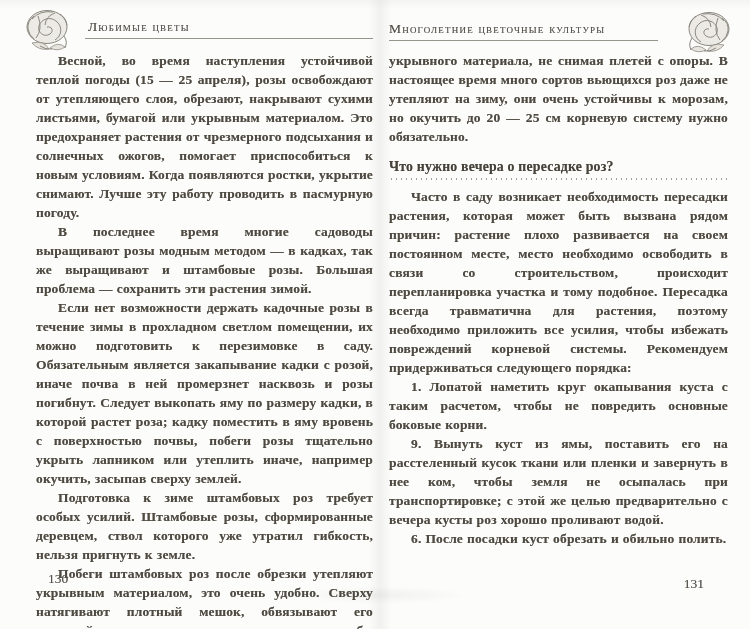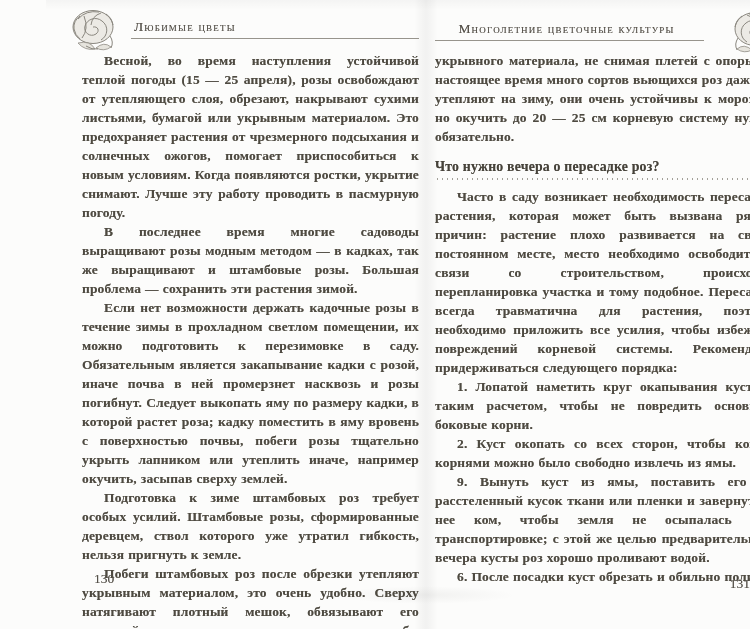--- a/index.html
+++ b/index.html
@@ -1,21 +1,21 @@
 <!DOCTYPE html>
 <html><head>
 <meta charset="utf-8">
 <style>
   html,body{margin:0;padding:0;}
   body{
     width:750px;height:629px;overflow:hidden;position:relative;
     background:#fcfcfb;
     font-family:"Liberation Serif","DejaVu Serif",serif;
   }
-  .spread{position:absolute;inset:0;margin-left:46px;}
+  .spread{position:absolute;inset:0;}
   .gutter-shadow{
     position:absolute;left:368px;top:0;width:24px;height:629px;
     background:linear-gradient(90deg,rgba(0,0,0,0) 0%,rgba(0,0,0,0.045) 50%,rgba(0,0,0,0) 100%);
   }
   .top-shade{
     position:absolute;left:0;top:0;width:750px;height:10px;
     background:linear-gradient(180deg,rgba(0,0,0,0.03),rgba(0,0,0,0));
   }
   .bottom-smudge{
     position:absolute;left:290px;top:586px;width:180px;height:18px;
@@ -30,21 +30,21 @@
   .left-ornament{left:-16px;top:-4px;}
   .right-ornament{right:-8px;top:-2px;transform:scaleX(-1);}
   .running-head{
     display:block;
     font-variant:small-caps;
     font-size:13.5px;letter-spacing:1.2px;
     color:#55514a;
     text-shadow:0 0 0.5px rgba(80,75,65,0.55);
   }
   .left .running-head{margin-left:52px;padding-top:9px;}
-  .right .running-head{text-align:center;margin-right:76px;padding-top:11px;}
+  .right .running-head{text-align:left;margin-right:76px;padding-top:11px;}
   .header-rule{border-top:1.4px solid #97948c;margin-top:3px;}
   .left .header-rule{margin-left:49px;}
   .right .header-rule{margin-right:70px;}
 
   .body-text{margin-top:5px;color:#4e4a41;}
   .para{
     margin:0;font-size:13.5px;line-height:19px;
     text-align:justify;letter-spacing:0.15px;word-spacing:0.5px;
     text-shadow:0 0 0.5px rgba(80,75,65,0.5);
     font-weight:bold;
@@ -137,20 +137,19 @@
       <span class="running-head">Многолетние цветочные культуры</span>
       <div class="header-rule"></div>
     </header>
 
     <div class="body-text">
       <p class="para">укрывного материала, не снимая плетей с опоры. В настоящее время много сортов вьющихся роз даже не утепляют на зиму, они очень устойчивы к морозам, но окучить до 20 — 25 см корневую систему нужно обязательно.</p>
       <h2 class="subheading">Что нужно вечера о пересадке роз?</h2>
       <div class="dotted-rule"></div>
       <p class="para indent">Часто в саду возникает необходимость пересадки растения, которая может быть вызвана рядом причин: растение плохо развивается на своем постоянном месте, место необходимо освободить в связи со строительством, происходит перепланировка участка и тому подобное. Пересадка всегда травматична для растения, поэтому необходимо приложить все усилия, чтобы избежать повреждений корневой системы. Рекомендуем придерживаться следующего порядка:</p>
       <p class="para indent">1. Лопатой наметить круг окапывания куста с таким расчетом, чтобы не повредить основные боковые корни.</p>
-      <p class="para indent">2. Куст окопать со всех сторон, чтобы ком с корнями можно было свободно извлечь из ямы.</p>
       <p class="para indent">9. Вынуть куст из ямы, поставить его на расстеленный кусок ткани или пленки и завернуть в нее ком, чтобы земля не осыпалась при транспортировке; с этой же целью предварительно с вечера кусты роз хорошо проливают водой.</p>
       <p class="para indent">6. После посадки куст обрезать и обильно полить.</p>
     </div>
 
     <div class="page-number pn-right">131</div>
   </section>
 </div>
 
 </body></html>

